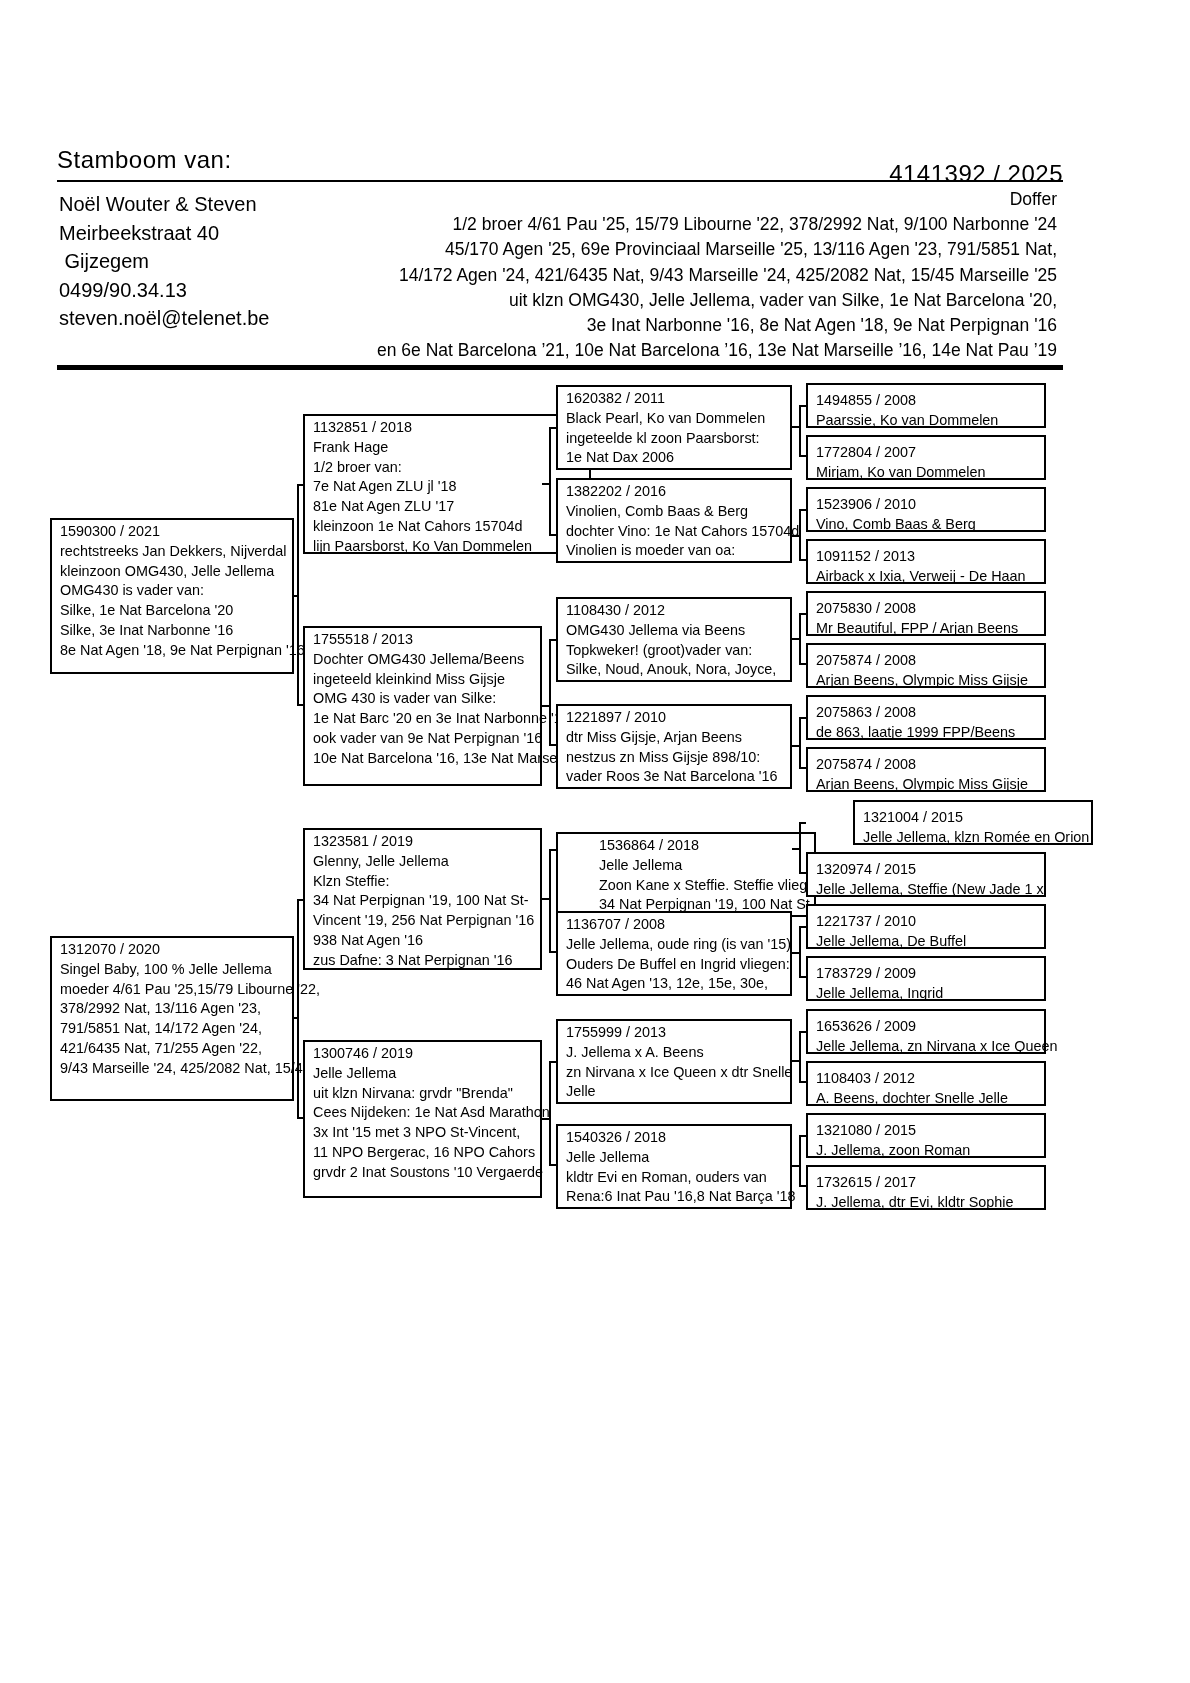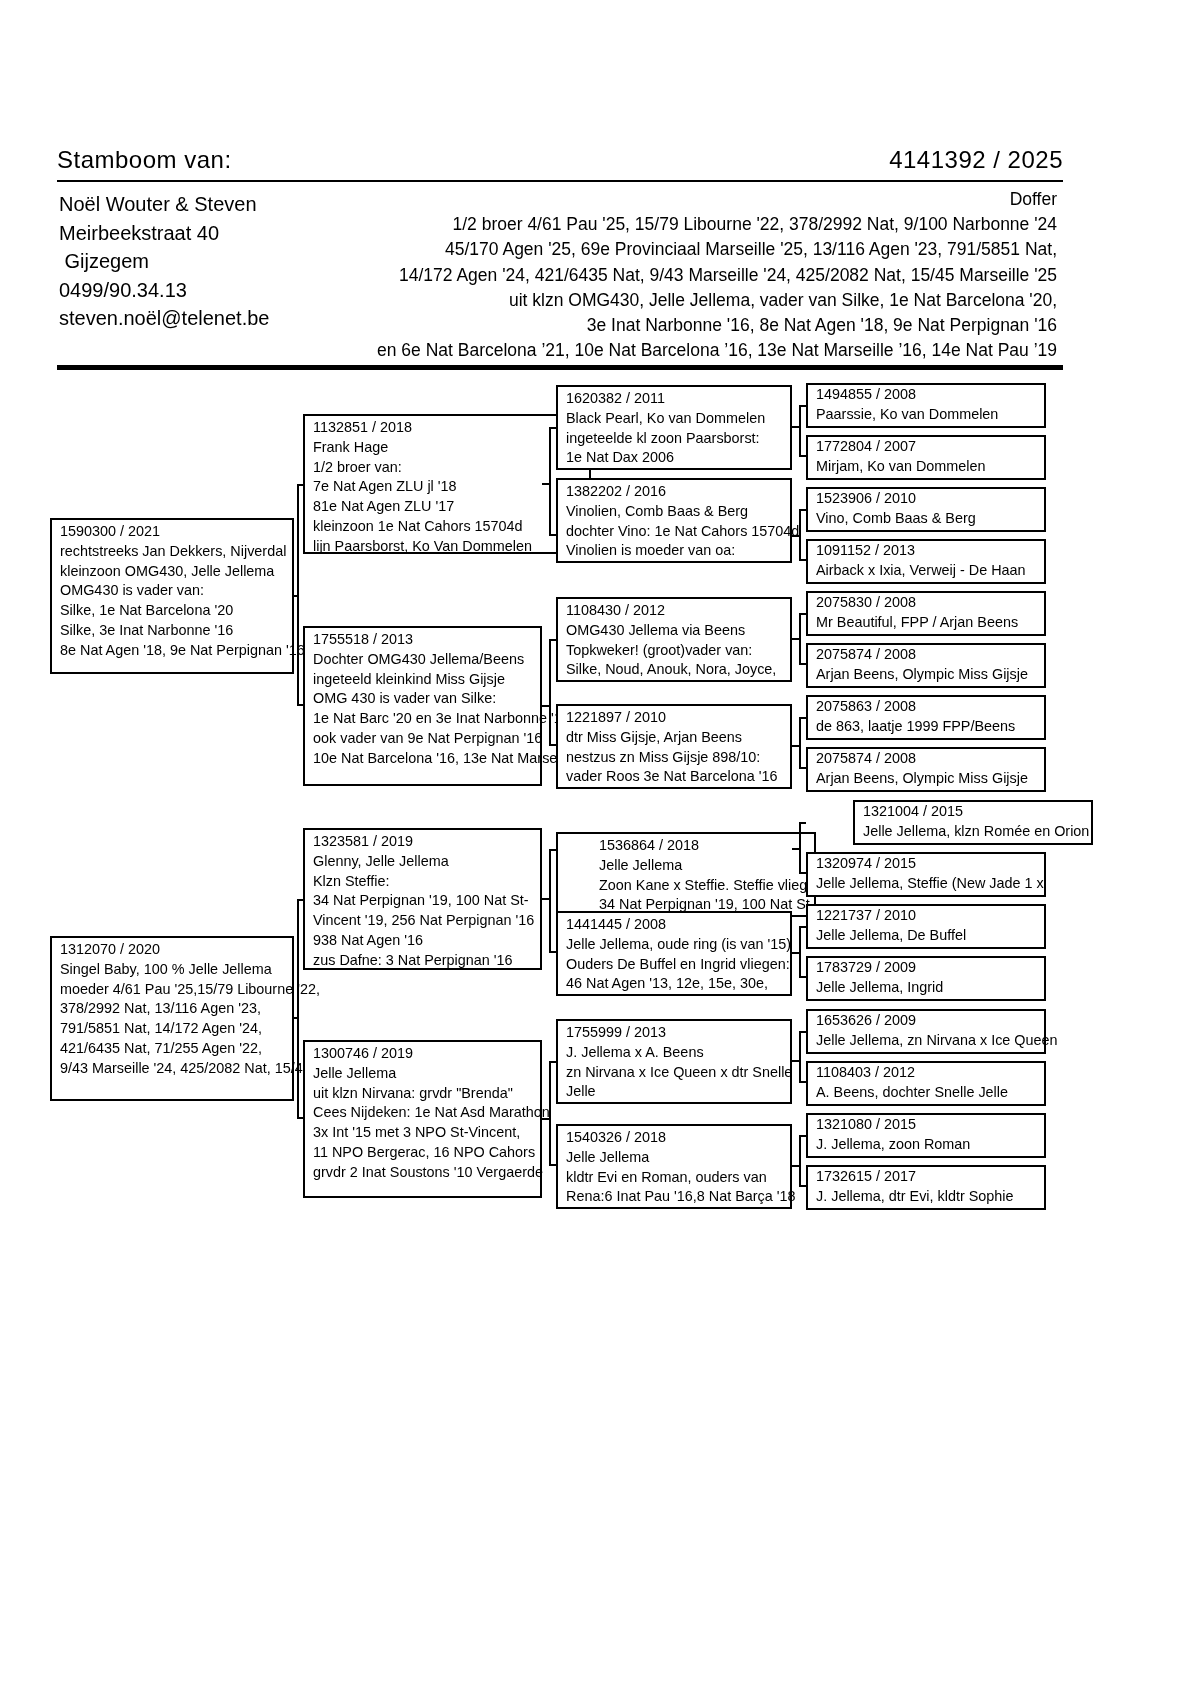--- a/index.html
+++ b/index.html
@@ -7,32 +7,32 @@
         font-family:"Liberation Sans","DejaVu Sans",sans-serif;color:#000;overflow:hidden;}
   .abs{position:absolute;}
   .title{font-size:24px;letter-spacing:.5px;margin-top:16px;}
   .rule{position:absolute;background:#000;}
   .owner-line{font-size:20px;line-height:28.5px;white-space:pre;}
   .right-head{position:absolute;text-align:right;font-size:17.5px;line-height:25.2px;}
   .ach{white-space:pre-line;}
   .box{position:absolute;border:2px solid #000;background:#fff;box-sizing:border-box;
        padding:2px 6px 0 8px;font-size:14.4px;line-height:19.8px;overflow:visible;}
   .box .ring,.box .box-text{white-space:pre;}
-  .g4.box{line-height:19.5px;padding-top:0;}
+  .g4.box{line-height:19.5px;padding-top:6px;}
   .br{position:absolute;box-sizing:border-box;border-left:2px solid #000;
       border-top:2px solid #000;border-bottom:2px solid #000;width:7px;}
   .st{position:absolute;height:2px;background:#000;}
 </style>
 </head>
 <body>
 
 <div id="page">
 
   <div class="abs title" style="left:57px;top:130px;">Stamboom van:</div>
-  <div class="abs title" style="right:127px;top:130px;text-align:right;">4141392 / 2025</div>
+  <div class="abs title" style="right:127px;top:144px;text-align:right;">4141392 / 2025</div>
   <div class="rule" style="left:57px;top:180px;width:1006px;height:2px;"></div>
 
   <div class="abs" style="left:59px;top:190px;">
     <div class="owner-line">Noël Wouter &amp; Steven</div>
     <div class="owner-line">Meirbeekstraat 40</div>
     <div class="owner-line"> Gijzegem</div>
     <div class="owner-line">0499/90.34.13</div>
     <div class="owner-line">steven.noël@telenet.be</div>
   </div>
 
@@ -128,21 +128,21 @@
 nestzus zn Miss Gijsje 898/10:
 vader Roos 3e Nat Barcelona '16</div>
   </div>
   <div class="box g3" style="left:556px;top:832px;width:260px;height:85px;padding-left:41px;">
     <div class="ring">1536864 / 2018</div>
     <div class="box-text">Jelle Jellema
 Zoon Kane x Steffie. Steffie vliegt:
 34 Nat Perpignan '19, 100 Nat St-</div>
   </div>
   <div class="box g3" style="left:556px;top:911px;width:236px;height:85px;">
-    <div class="ring">1441445 / 2008</div>
+    <div class="ring">1136707 / 2008</div>
     <div class="box-text">Jelle Jellema, oude ring (is van '15)
 Ouders De Buffel en Ingrid vliegen:
 46 Nat Agen '13, 12e, 15e, 30e,</div>
   </div>
   <div class="box g3" style="left:556px;top:1019px;width:236px;height:85px;">
     <div class="ring">1755999 / 2013</div>
     <div class="box-text">J. Jellema x A. Beens
 zn Nirvana x Ice Queen x dtr Snelle
 Jelle</div>
   </div>

